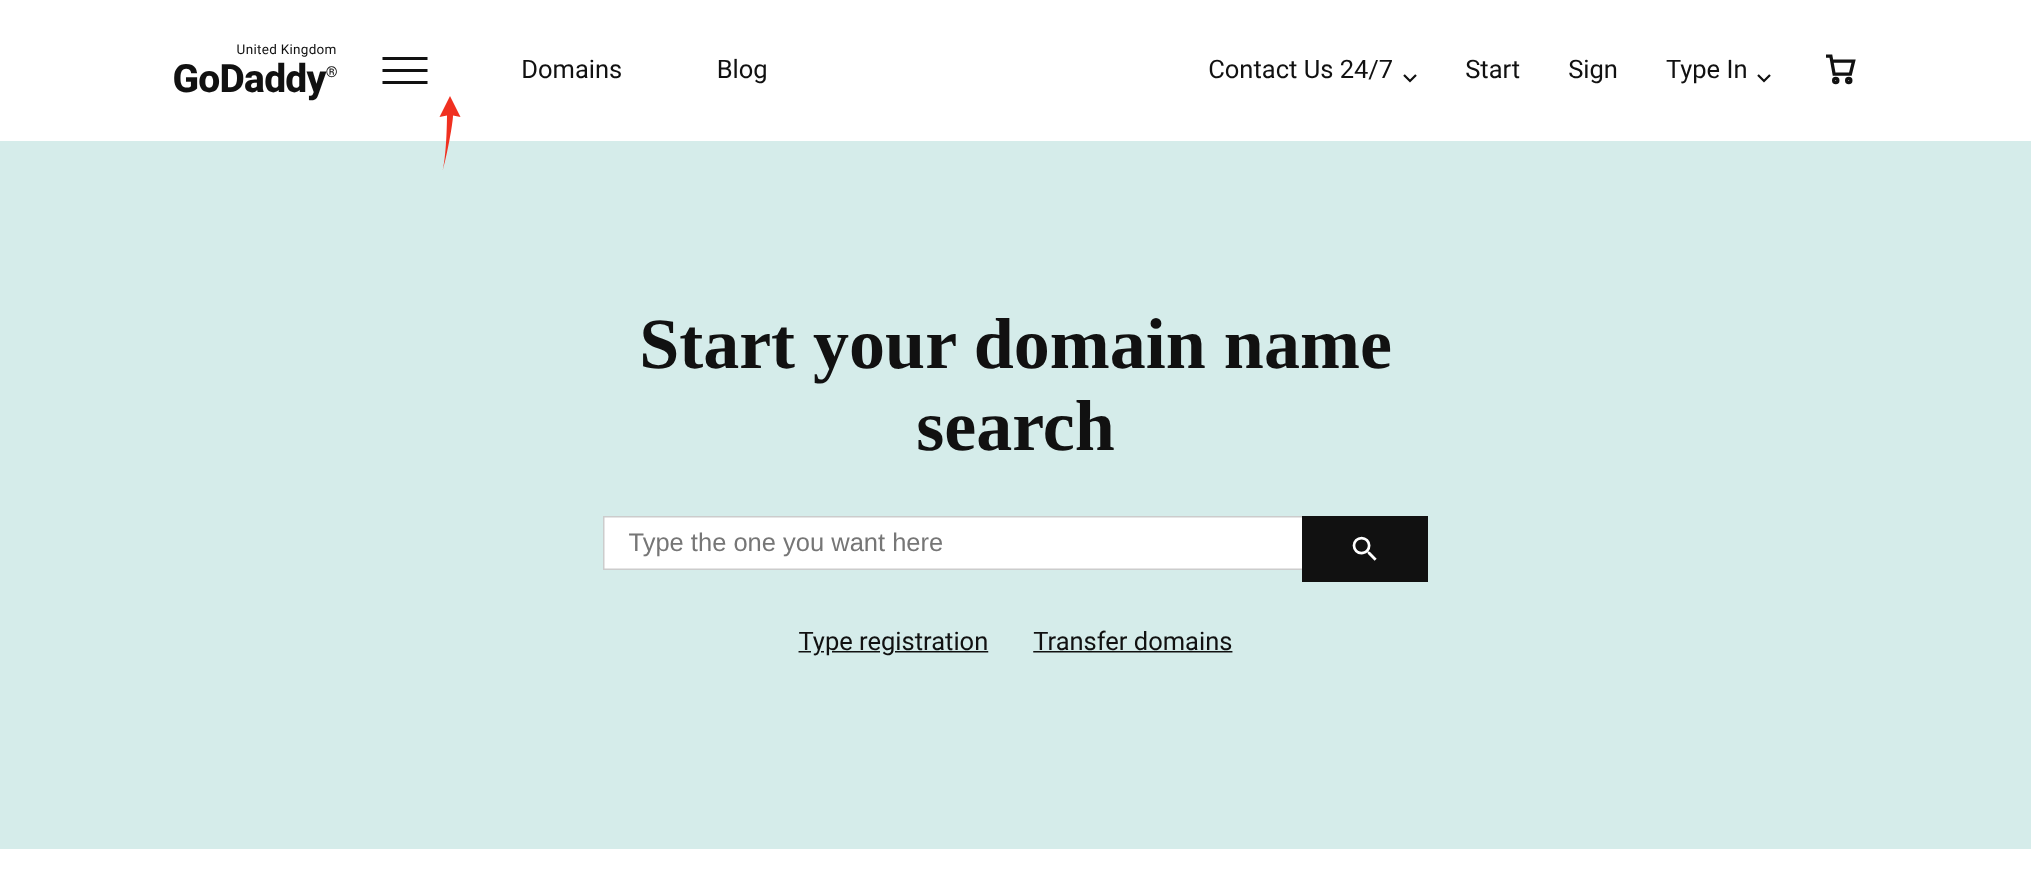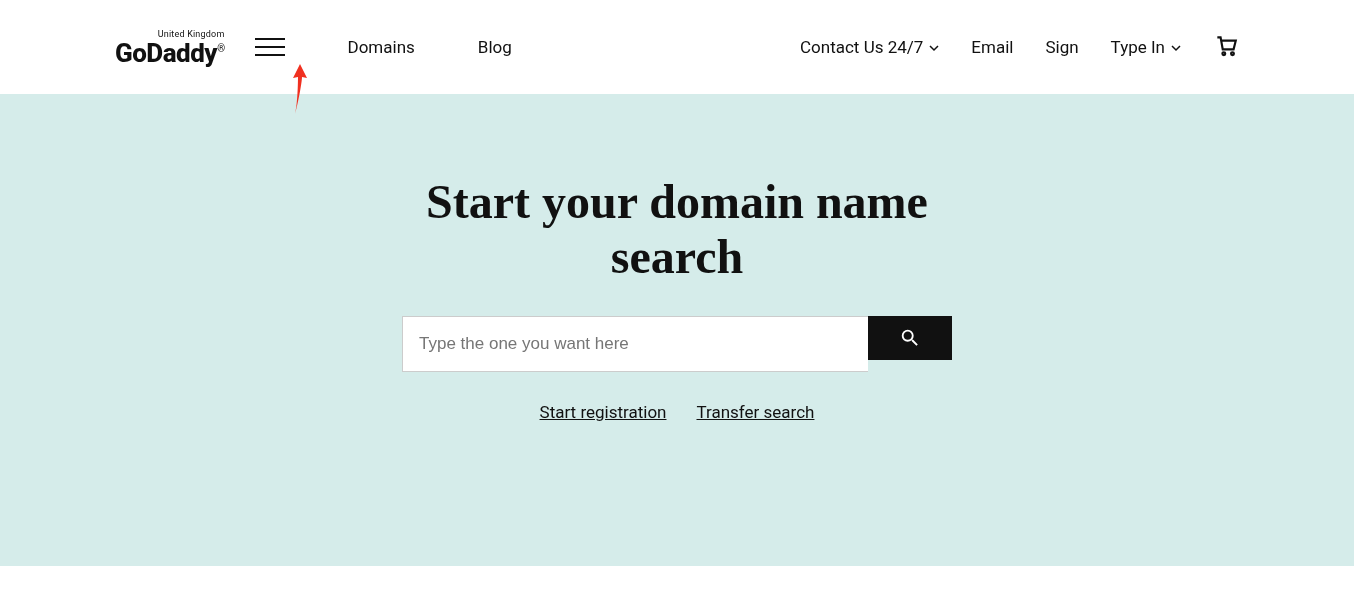--- a/index.html
+++ b/index.html
@@ -73,63 +73,63 @@
     .header-right {
       display: flex;
       align-items: center;
       gap: 32px;
     }
     .right-link {
       font-size: 17px;
       color: #111;
       cursor: pointer;
       display: flex;
-      align-items: flex-start;
+      align-items: center;
       gap: 6px;
     }
     .chevron-down {
       display: inline-block;
       width: 10px;
       height: 10px;
     }
     .cart-icon svg {
       width: 26px;
       height: 26px;
     }
     .arrow-annotation {
       position: absolute;
       left: 285px;
       top: 62px;
       pointer-events: none;
     }
     .hero {
       background: #d5ecea;
       min-height: 472px;
-      padding: 80px 0 0 0;
+      padding: 108px 0 0 0;
       display: flex;
       flex-direction: column;
       align-items: center;
     }
     .hero-title {
       font-family: Georgia, "Times New Roman", serif;
       font-size: 48px;
       font-weight: 700;
       color: #111;
       text-align: center;
       line-height: 1.15;
       max-width: 550px;
     }
     .search-row {
       display: flex;
       margin-top: 32px;
       width: 550px;
     }
     .search-input {
       flex: 1;
-      height: 56px;
+      height: 36px;
       border: 1px solid #ccc;
       border-right: none;
       padding: 0 16px;
       font-size: 17px;
       color: #111;
       outline: none;
     }
     .search-input::placeholder {
       color: #767676;
     }
@@ -185,21 +185,21 @@
   </div>
   <div class="header-right">
     <a class="right-link">
       <span>Contact Us 24/7</span>
       <span class="chevron-down">
         <svg viewBox="0 0 10 10">
             <path d="M1 3 L5 7 L9 3" stroke="#111" stroke-width="1.5" fill="none"></path>
           </svg>
       </span>
     </a>
-    <a class="right-link">Email</a>
+    <a class="right-link">Start</a>
     <a class="right-link">Sign</a>
     <a class="right-link">
       <span>Type In</span>
       <span class="chevron-down">
         <svg viewBox="0 0 10 10">
             <path d="M1 3 L5 7 L9 3" stroke="#111" stroke-width="1.5" fill="none"></path>
           </svg>
       </span>
     </a>
     <a class="cart-icon">
@@ -222,18 +222,18 @@
   <h1 class="hero-title">Start your domain name search</h1>
   <div class="search-row">
     <input type="text" class="search-input" placeholder="Type the one you want here" style="">
     <button class="search-button">
       <svg viewBox="0 0 24 24">
         <path d="M15.5 14h-.79l-.28-.27A6.471 6.471 0 0 0 16 9.5 6.5 6.5 0 1 0 9.5 16c1.61 0 3.09-.59 4.23-1.57l.27.28v.79l5 4.99L20.49 19l-4.99-5zm-6 0C7.01 14 5 11.99 5 9.5S7.01 5 9.5 5 14 7.01 14 9.5 11.99 14 9.5 14z"></path>
       </svg>
     </button>
   </div>
   <div class="sub-links">
-    <a class="sub-link">Start registration</a>
-    <a class="sub-link">Transfer search</a>
+    <a class="sub-link">Type registration</a>
+    <a class="sub-link">Transfer domains</a>
   </div>
 </section>
 
 <div class="bottom-space"></div>
 
 </body></html>

